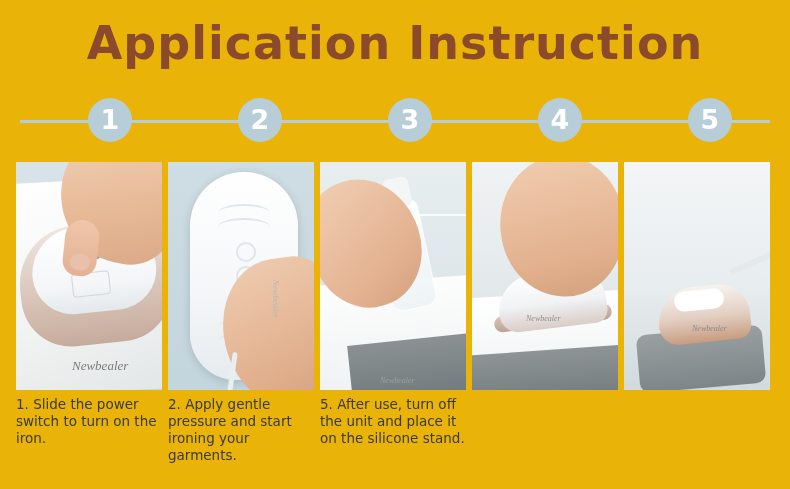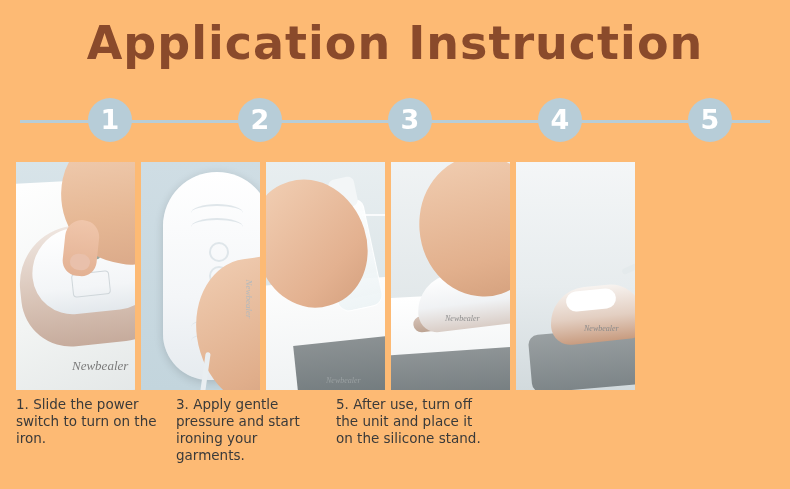--- a/index.html
+++ b/index.html
@@ -10,21 +10,21 @@
     width: 790px;
     height: 489px;
     background: #f7e9ce;
     font-family: "Liberation Sans", sans-serif;
     overflow: hidden;
   }
   .page {
     position: relative;
     width: 790px;
     height: 489px;
-    background: #fdba74;
+    background: #eab308;
     overflow: hidden;
   }
   .title {
     position: absolute;
     top: 16px;
     left: 0;
     width: 790px;
     text-align: center;
     font-size: 46px;
     font-weight: bold;
@@ -69,21 +69,21 @@
     position: absolute;
     top: 162px;
     left: 16px;
     width: 758px;
     height: 228px;
     display: flex;
     gap: 6px;
   }
   .photo {
     position: relative;
-    width: 119px;
+    width: 146px;
     height: 228px;
     overflow: hidden;
     background: #cfe0e6;
   }
 
   
   .sky {
     position: absolute;
     inset: 0;
   }
@@ -264,21 +264,21 @@
   }
   .p5-mark { left: 68px; top: 162px; font-size: 8px; color: #8a8a8a; }
 
   
   .captions {
     position: absolute;
     top: 396px;
     left: 16px;
     width: 758px;
     display: flex;
-    gap: 14px;
+    gap: 6px;
   }
   .caption {
     width: 146px;
     font-size: 13.5px;
     line-height: 17px;
     color: #3a3a3a;
     font-family: "DejaVu Sans", sans-serif;
   }
 </style>
 </head>
@@ -355,17 +355,17 @@
       <div class="p5-stand"></div>
       <div class="p5-iron"></div>
       <div class="p5-iron-top"></div>
       <div class="brandmark p5-mark">Newbealer</div>
     </div>
 
   </div>
 
   <div class="captions">
     <div class="caption">1. Slide the power switch to turn on the iron.</div>
-    <div class="caption">3. Apply gentle pressure and start ironing your garments.</div>
+    <div class="caption">2. Apply gentle pressure and start ironing your garments.</div>
     <div class="caption">5. After use, turn off the unit and place it on the silicone stand.</div>
   </div>
 
 </div>
 
 </body></html>

